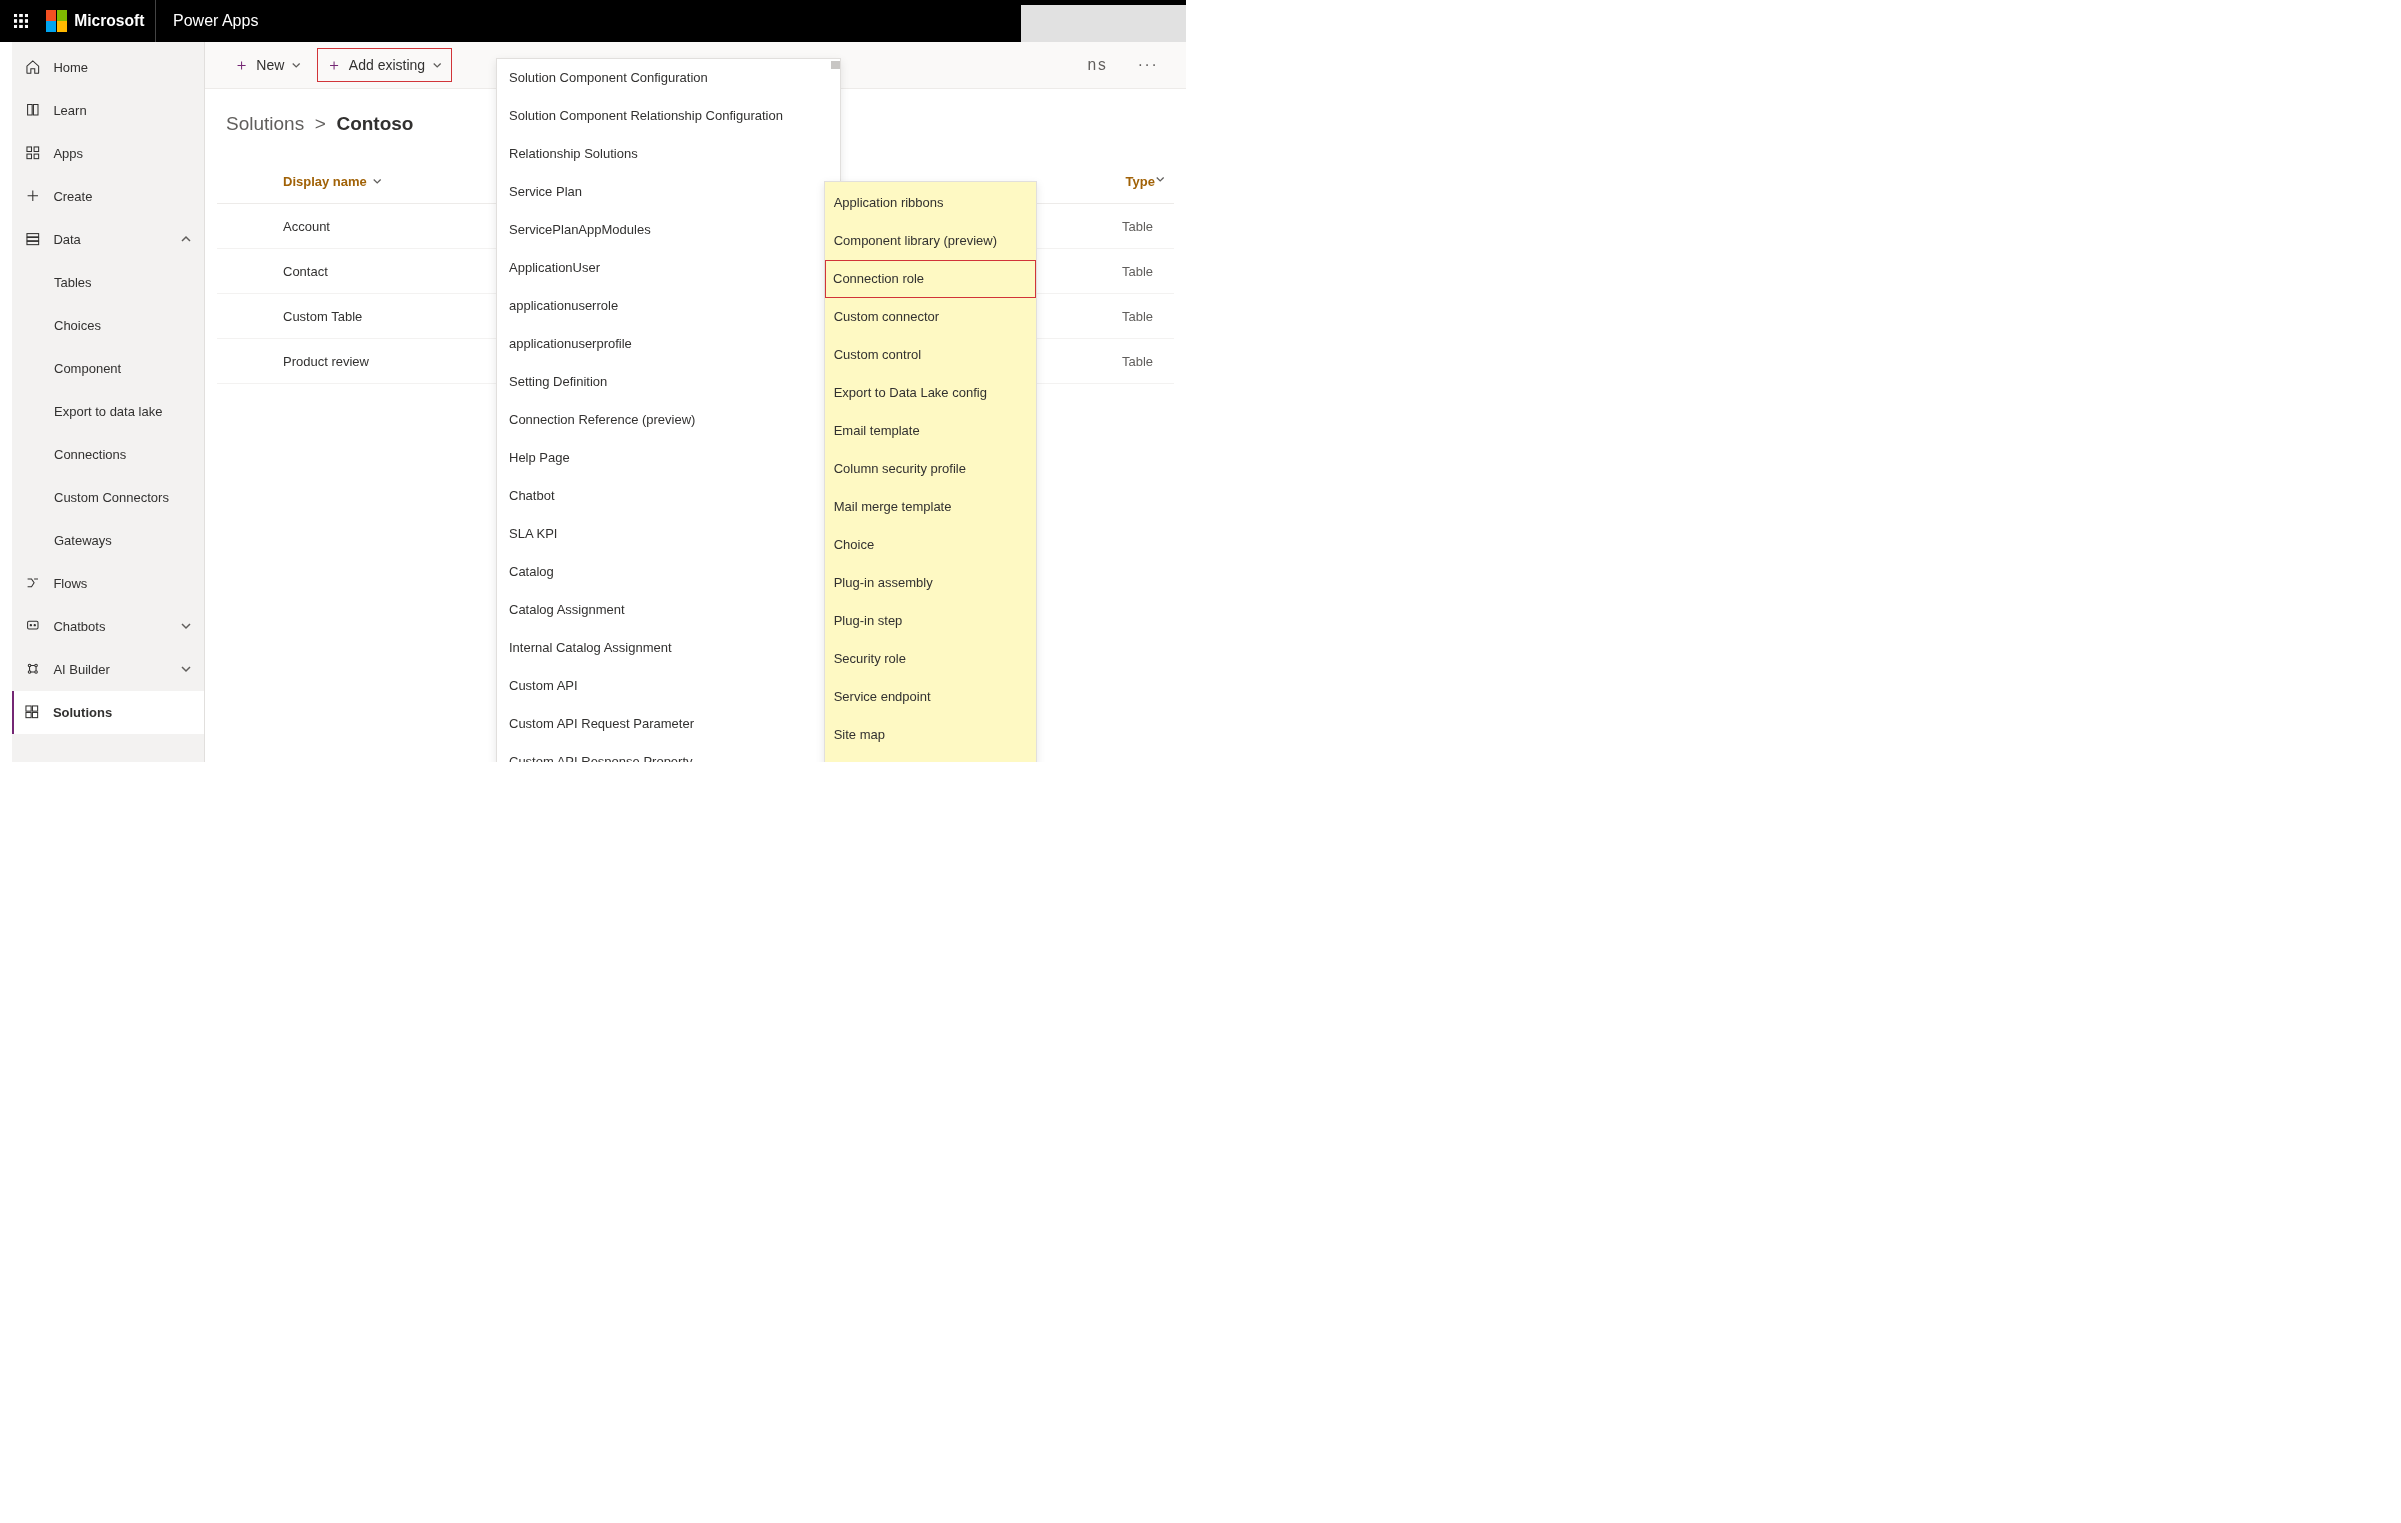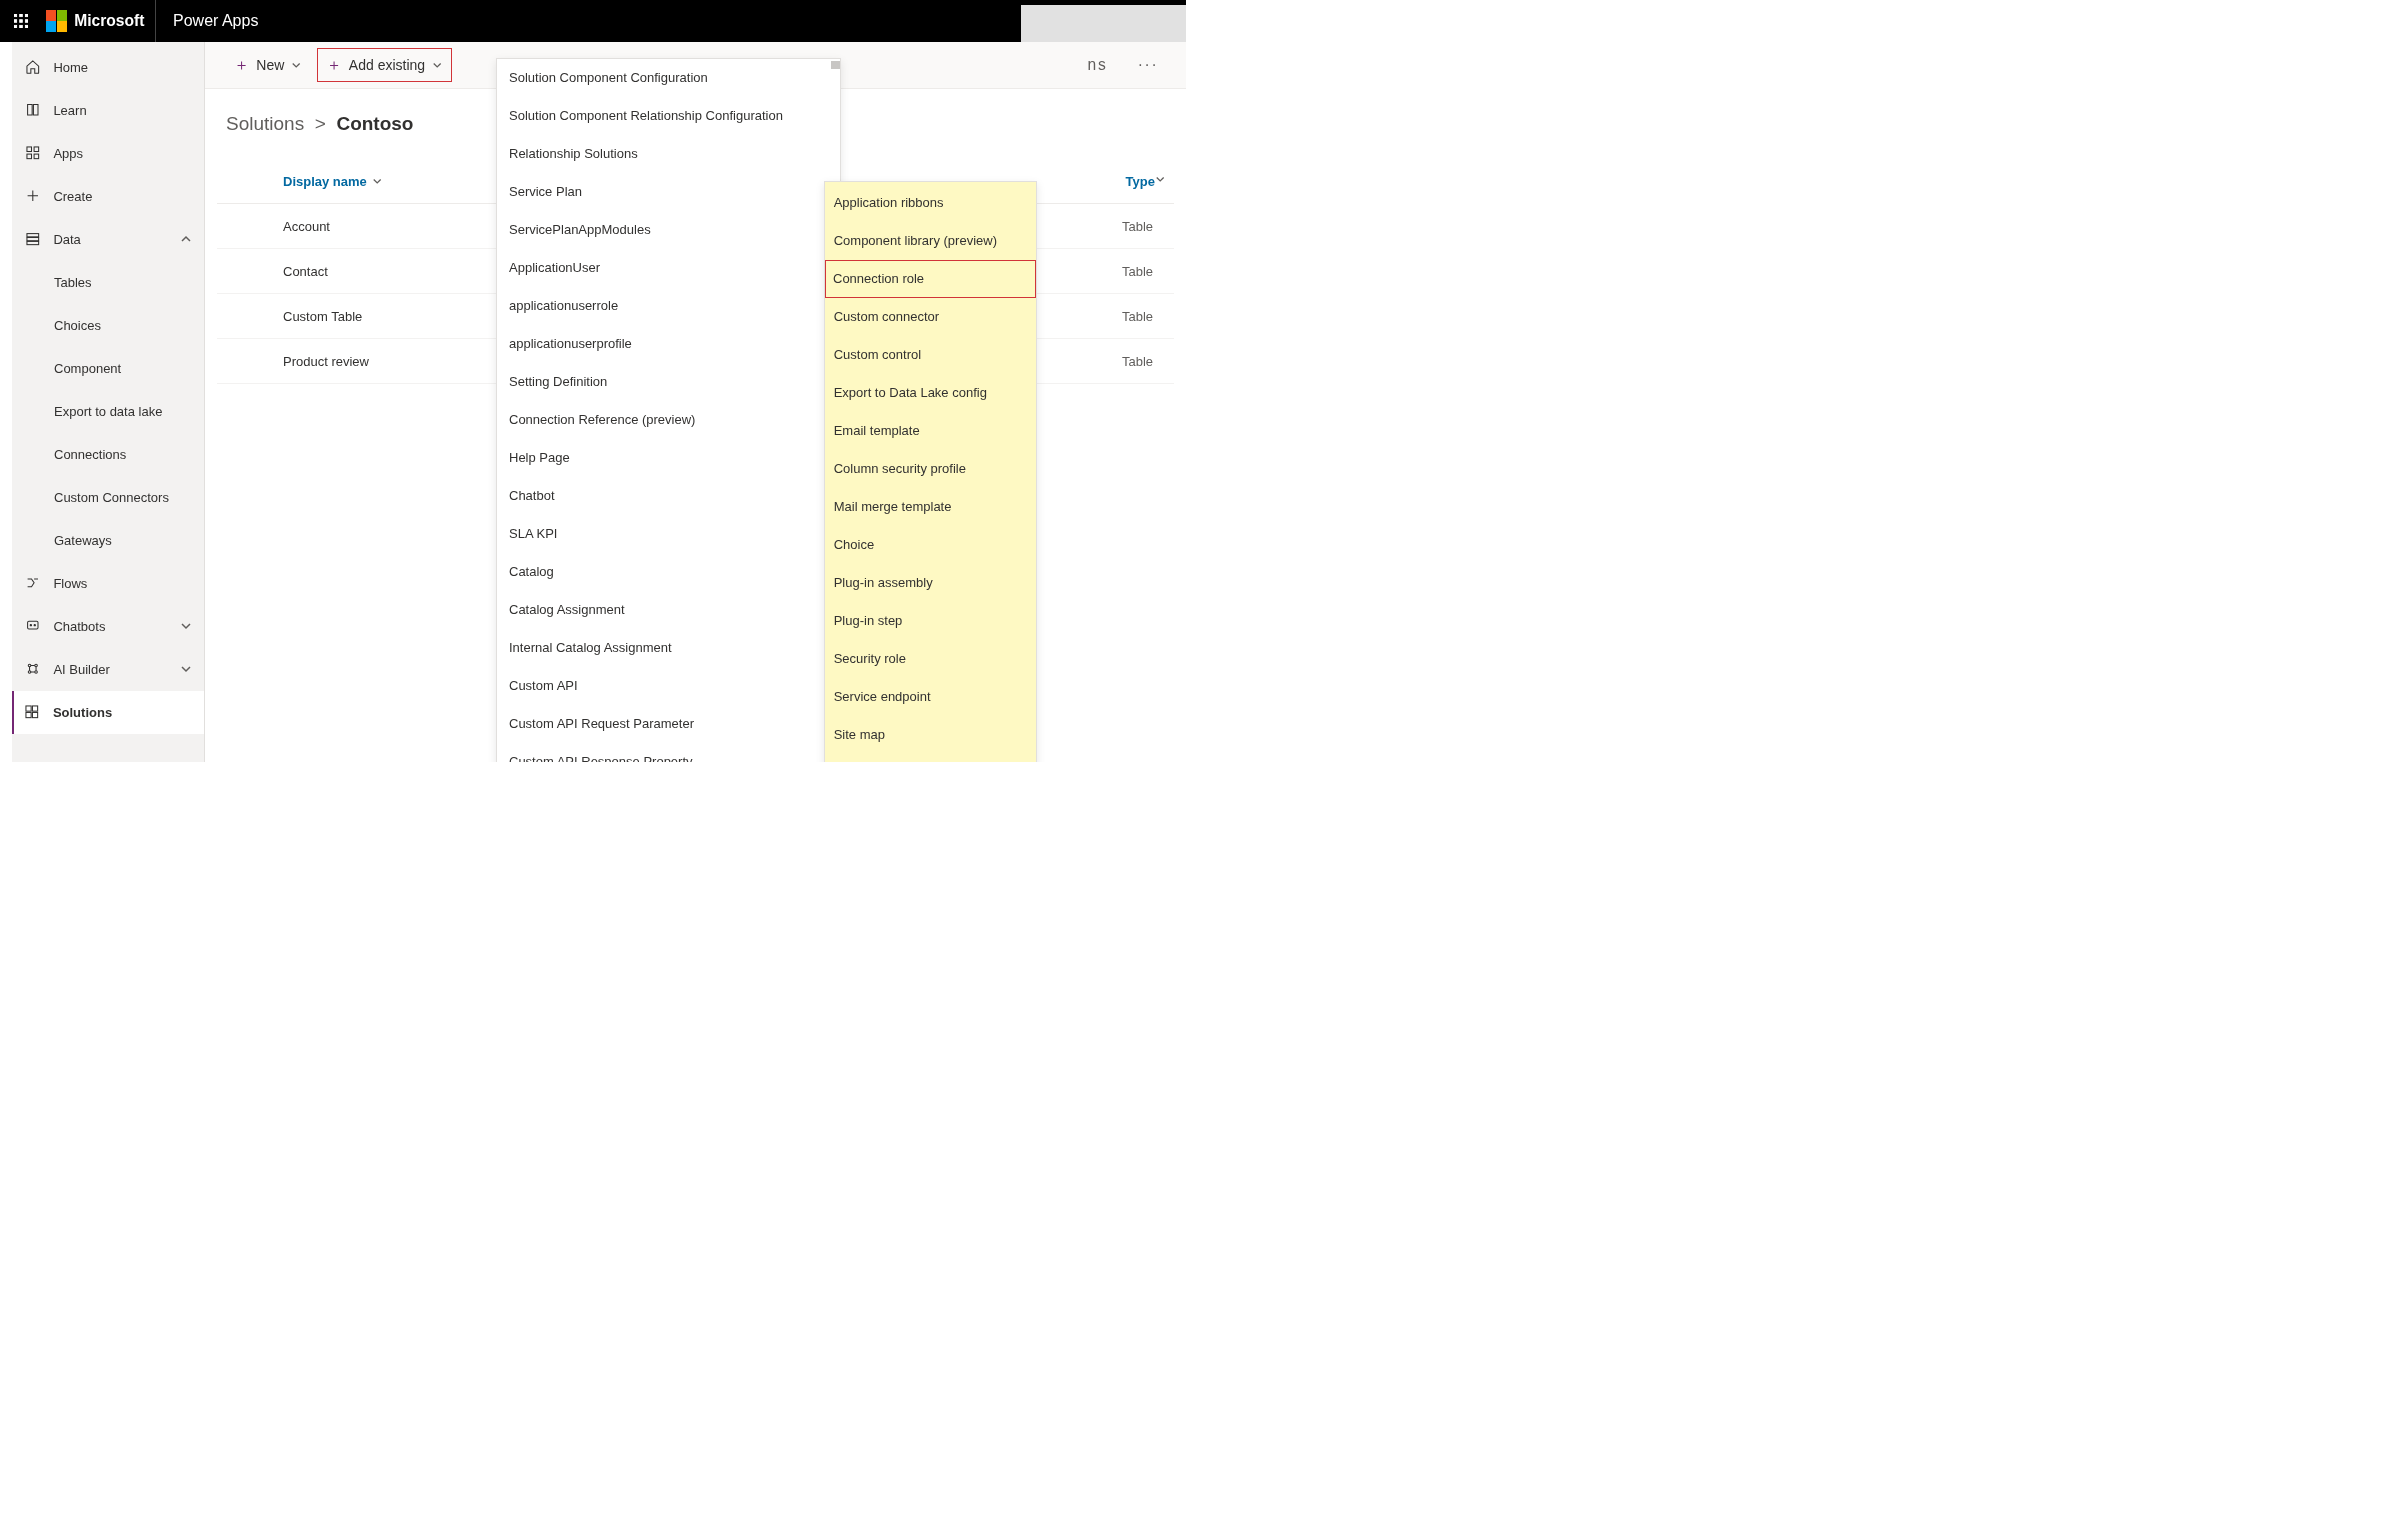--- a/index.html
+++ b/index.html
@@ -38,21 +38,21 @@
   .cmd-btn{display:flex;align-items:center;gap:7px;padding:5.2px 8.7px;font-size:14px;color:#323130;cursor:pointer;border:1.7px solid transparent}
   .cmd-btn.red-box{border:1.7px solid #d13438}
   .cmd-btn .plus{color:#742774;font-size:15.6px;font-weight:300}
   .cmd-btn .chev{color:#605e5c}
   .more{margin-left:auto;font-size:15.6px;letter-spacing:1.7px;color:#605e5c;padding-right:8.7px}
 
   .breadcrumb{padding:24px 21px 8.7px;font-size:19px;color:#605e5c}
   .breadcrumb b{color:#323130;font-weight:600}
 
   .table{padding:0 12px;margin-top:15.6px}
-  .th-row{display:flex;border-bottom:0.9px solid #edebe9;height:45px;align-items:center;font-size:13px;color:#0369a1;font-weight:600}
+  .th-row{display:flex;border-bottom:0.9px solid #edebe9;height:45px;align-items:center;font-size:13px;color:#a16207;font-weight:600}
   .th-row .col-name{padding-left:66px;display:flex;align-items:center;gap:5.2px}
   .th-row .col-type{margin-left:auto;padding-right:8.7px;display:flex;align-items:flex-start;gap:0}
   .row{display:flex;height:45px;align-items:center;border-bottom:0.9px solid #f3f2f1;font-size:13px}
   .row .name{padding-left:66px}
   .row .type{margin-left:auto;padding-right:21px;color:#605e5c}
 
   
   .dropdown1{position:absolute;top:16px;left:484px;width:345px;background:#fff;border:0.9px solid #e1dfdd;box-shadow:0 2.6px 8.7px rgba(0,0,0,.1);z-index:5;padding:1px 0;max-height:762px;overflow:hidden}
   .dropdown1::before{content:"";position:absolute;right:0;top:1.7px;width:8.7px;height:8.7px;background:#c8c6c4}
   .dd-item{height:38px;display:flex;align-items:center;padding:0 12px;font-size:13px;color:#323130;cursor:pointer}

